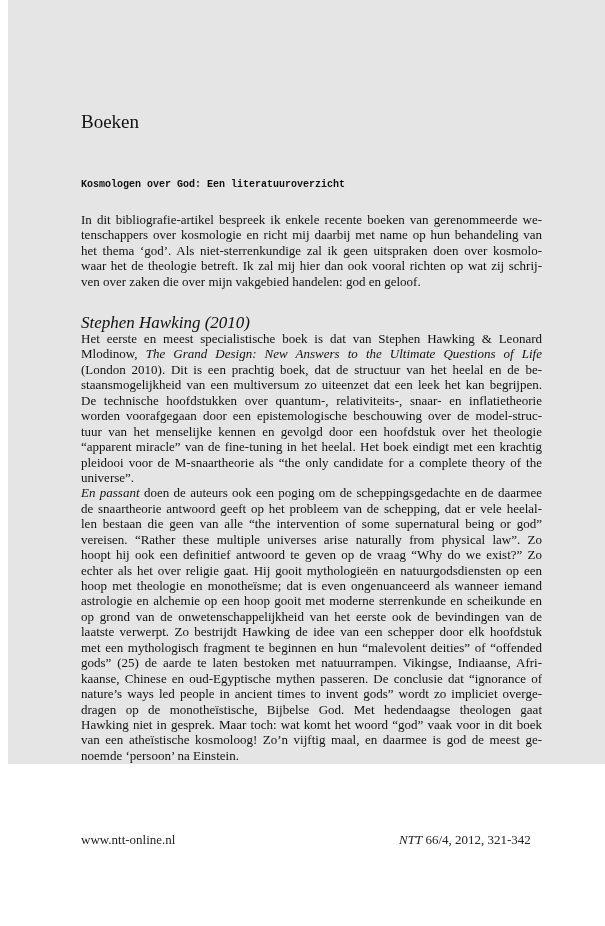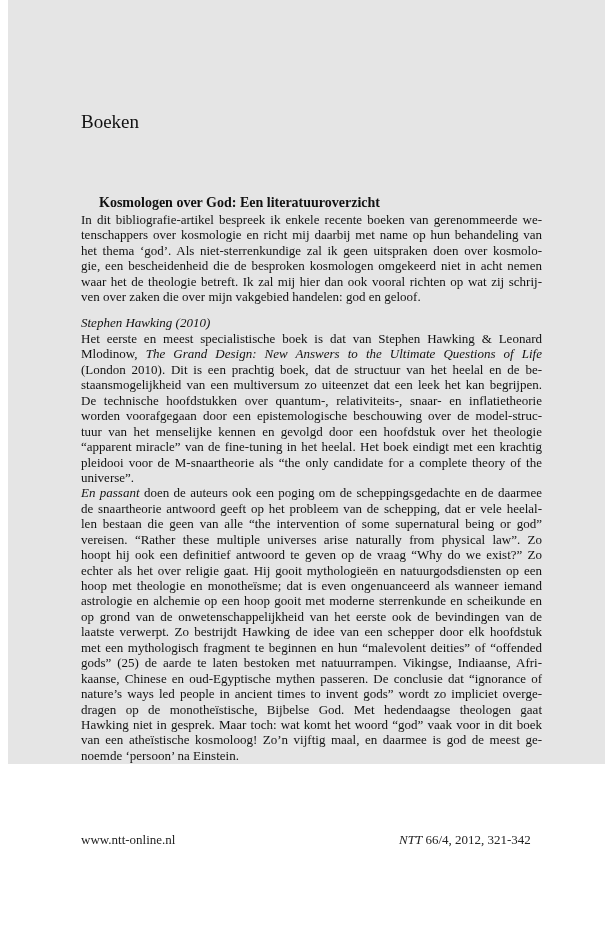--- a/index.html
+++ b/index.html
@@ -28,39 +28,40 @@
     font-size: 19px;
     line-height: 22px;
     font-weight: normal;
     margin: 0;
     color: #111;
   }
   .article-title {
     position: absolute;
     left: 73px;
     top: 176px;
-    font-size: 14px;
+    font-size: 10px;
     line-height: 18px;
     font-weight: bold;
-    margin: 18px;
+    margin: 0;
     color: #111;
+    font-family: Liberation Mono, monospace;
   }
   .text-block {
     position: absolute;
     left: 73px;
     width: 461px;
     font-size: 13px;
     line-height: 15.45px;
   }
   .intro { top: 212px; }
   .subhead {
     position: absolute;
     left: 73px;
     top: 315px;
-    font-size: 13px;
+    font-size: 17px;
     line-height: 15.45px;
     font-style: italic;
     margin: 0;
     font-weight: normal;
   }
   .body2 { top: 331px; font-family: Liberation Serif, serif; }
   .line {
     display: block;
     height: 15.45px;
     white-space: nowrap;
@@ -90,21 +91,20 @@
 <div class="page">
 
   <h1 class="section-heading">Boeken</h1>
 
   <h2 class="article-title">Kosmologen over God: Een literatuuroverzicht</h2>
 
   <div class="text-block intro">
     <span class="line">In dit bibliografie-artikel bespreek ik enkele recente boeken van gerenommeerde we-</span>
     <span class="line">tenschappers over kosmologie en richt mij daarbij met name op hun behandeling van</span>
     <span class="line">het thema ‘god’. Als niet-sterrenkundige zal ik geen uitspraken doen over kosmolo-</span>
-    <span class="line">gie, een bescheidenheid die de besproken kosmologen omgekeerd niet in acht nemen</span>
     <span class="line">waar het de theologie betreft. Ik zal mij hier dan ook vooral richten op wat zij schrij-</span>
     <span class="line last">ven over zaken die over mijn  vakgebied handelen: god en geloof.</span>
   </div>
 
   <h3 class="subhead">Stephen Hawking (2010)</h3>
 
   <div class="text-block body2" id="body2">
       <span class="line"><span>Het eerste en meest specialistische boek is dat van Stephen Hawking &amp; Leonard</span><span class="it"></span><span></span></span>
       <span class="line"><span>Mlodinow, </span><span class="it">The Grand Design: New Answers to the Ultimate Questions of Life</span><span></span></span>
       <span class="line"><span>(London 2010). Dit is een prachtig boek, dat de structuur van het heelal en de be-</span><span class="it"></span><span></span></span>

